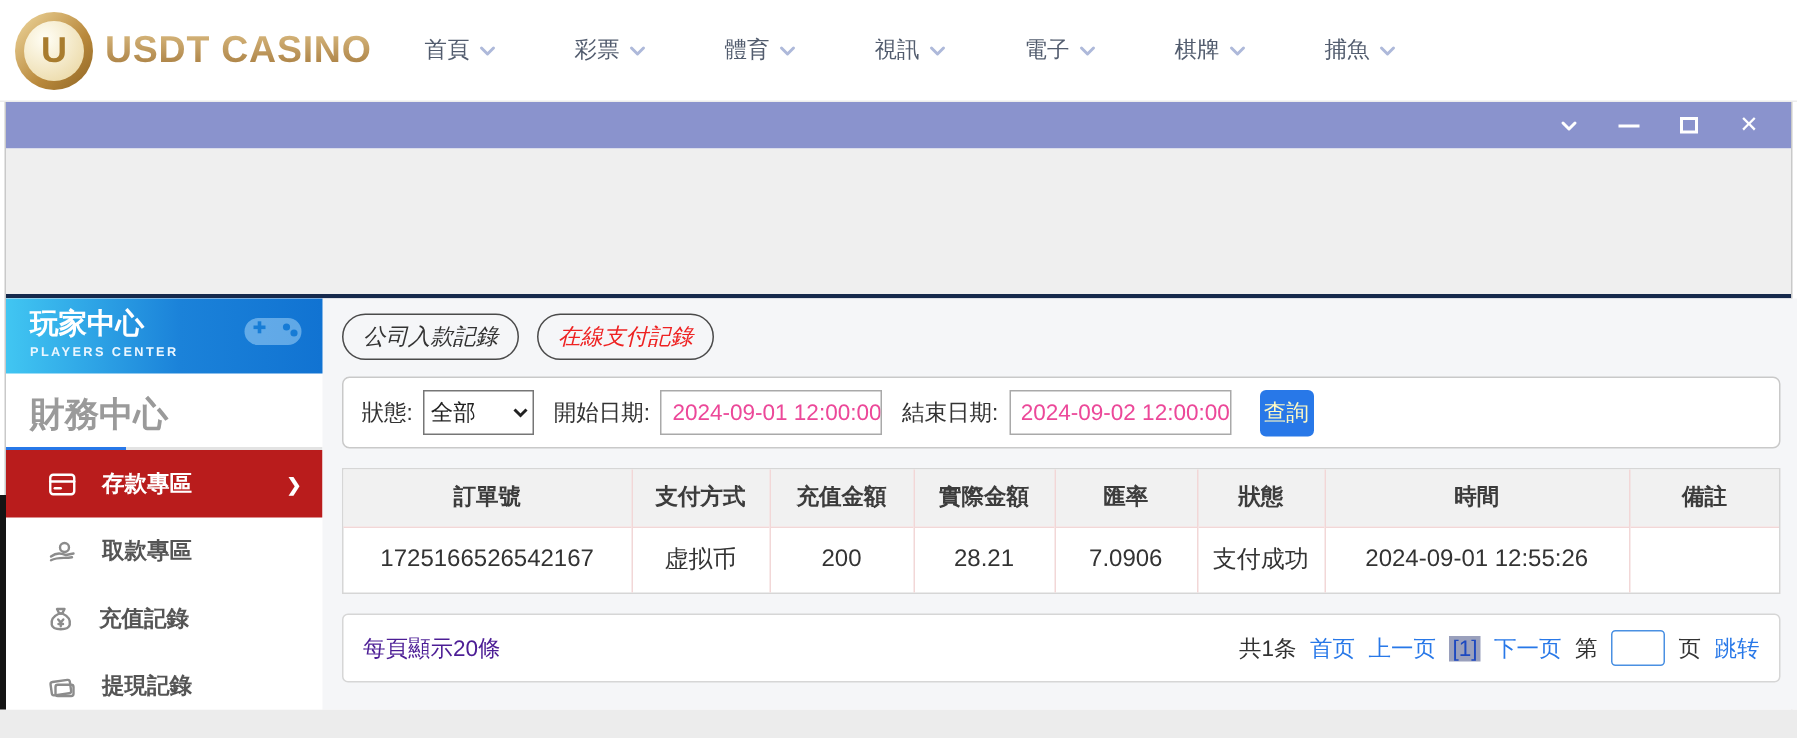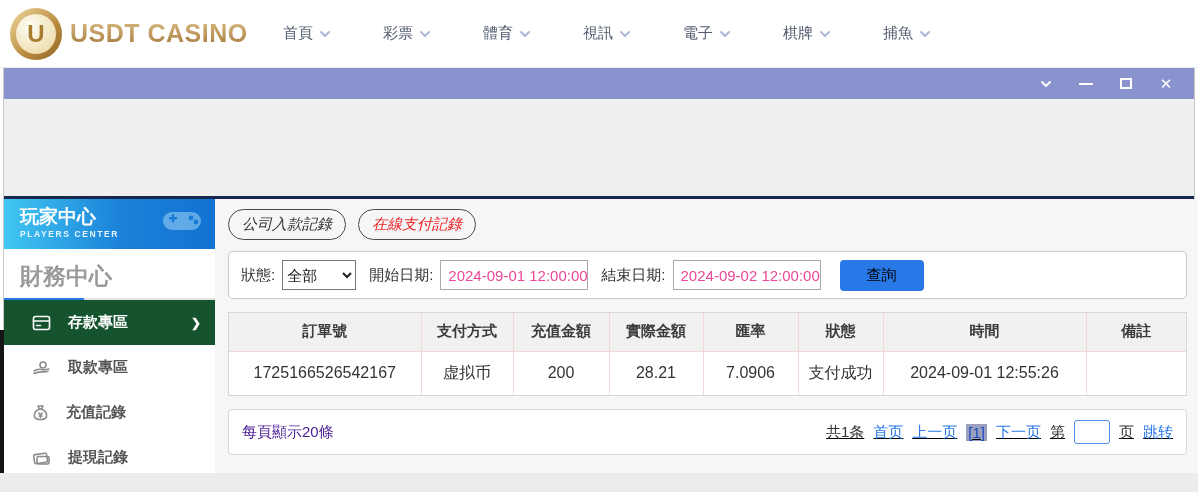--- a/index.html
+++ b/index.html
@@ -48,55 +48,55 @@
     background:linear-gradient(90deg,#41c6f2,#1b82d9 55%,#1173d2); }
   .sb-title { color:#fff; font-size:19px; line-height:24px; }
   .sb-sub { color:#eaf6ff; font-size:8.5px; letter-spacing:1.6px; }
   .gamepad { position:absolute; right:10px; top:7px; opacity:.45; }
   .sb-section { padding:12px 16px 6px 16px; color:#9a9a9a; font-size:23px; }
   .sb-underline { height:2px;
     background:linear-gradient(90deg,#2878e8 0 38%,#e3e3e3 38%); }
   .sb-item { height:45px; display:flex; align-items:center; gap:17px;
     padding-left:28px; color:#555; font-size:15px; cursor:pointer; }
   .sb-item svg { flex-shrink:0; }
-  .sb-item.active { background:#14532d; color:#fff; }
+  .sb-item.active { background:#b91c1c; color:#fff; }
   .sb-item .arrow { margin-left:auto; margin-right:14px; color:#fff; font-size:12px; }
   .ic-stroke { fill:none; stroke:#8c8c8c; stroke-width:1.6; stroke-linecap:round; stroke-linejoin:round; }
   .active .ic-stroke { stroke:#fff; }
 
   
   .content { flex:1; background:#f5f6f8; padding:10px 13px; }
   .tabs { display:flex; gap:12px; margin-bottom:11px; }
   .tab-pill { border:1px solid #4a4a4a; border-radius:16px; padding:5px 13px;
     font-size:15px; color:#333; background:transparent; cursor:pointer;font-style:italic; }
   .tab-pill.red { color:#e22; }
 
   .filter-card { background:#fff; border:1px solid #c9c9c9; border-radius:5px;
     height:48px; display:flex; align-items:center; padding:0 12px; gap:7px; }
   .filter-card label { font-size:15px; color:#333; }
   .filter-card select { width:74px; height:30px; font-size:15px; color:#222;
     border:1px solid #767676; background:#fff; margin-right:6px; }
   .filter-card input.date { width:148px; height:30px; border:1px solid #a9a9a9;
     font-size:15px; color:#ec4899; padding-left:7px; margin-right:6px; }
-  .btn-query { background:#2878e8; color:#000000; border:none; border-radius:4px;
-    padding:6px 27px; font-size:15px; cursor:pointer; margin-left:6px; }
+  .btn-query { background:#2878e8; color:#fef9c3; border:none; border-radius:4px;
+    padding:6px 3px; font-size:15px; cursor:pointer; margin-left:6px; }
 
   .table-wrap { margin-top:13px; background:#fff; border:1px solid #d6d6d6; }
   table { width:100%; border-collapse:collapse; table-layout:fixed; }
   th { height:38px; background:#f1f1f1; font-size:15px; color:#3c3c3c;
     font-weight:bold; border-left:1px solid #f2d7d7; }
   td { height:44px; text-align:center; font-size:16px; color:#333;
     border-left:1px solid #f2d7d7; border-top:1px solid #f2d7d7; }
   th:first-child, td:first-child { border-left:none; }
 
   .footer-card { margin-top:13px; background:#fff; border:1px solid #d6d6d6;
     border-radius:4px; height:46px; display:flex; align-items:center;
     justify-content:space-between; padding:0 13px; }
   .page-size { color:#4c1d95; font-size:15px; }
-  .pager { display:flex; align-items:center; gap:9px; font-size:15px;text-decoration:underline; }
+  .pager { display:flex; align-items:center; gap:9px; font-size:15px; }
   .pager .total { color:#333; }
   .pager a { color:#2878e8; text-decoration:none; cursor:pointer; }
   .pager .current { background:#9aa0bc; color:#1d49c0; padding:0 2px; }
   .pager .jump-input { width:36px; height:24px; border:1px solid #4a90e2;
     border-radius:3px; }
   .pager .plain { color:#333; }
 
   .bottom-strip { height:19px; background:#ececec; }
   .left-sliver { position:absolute; left:0; top:330px; width:4px; height:143px;
     background:#141414; }

